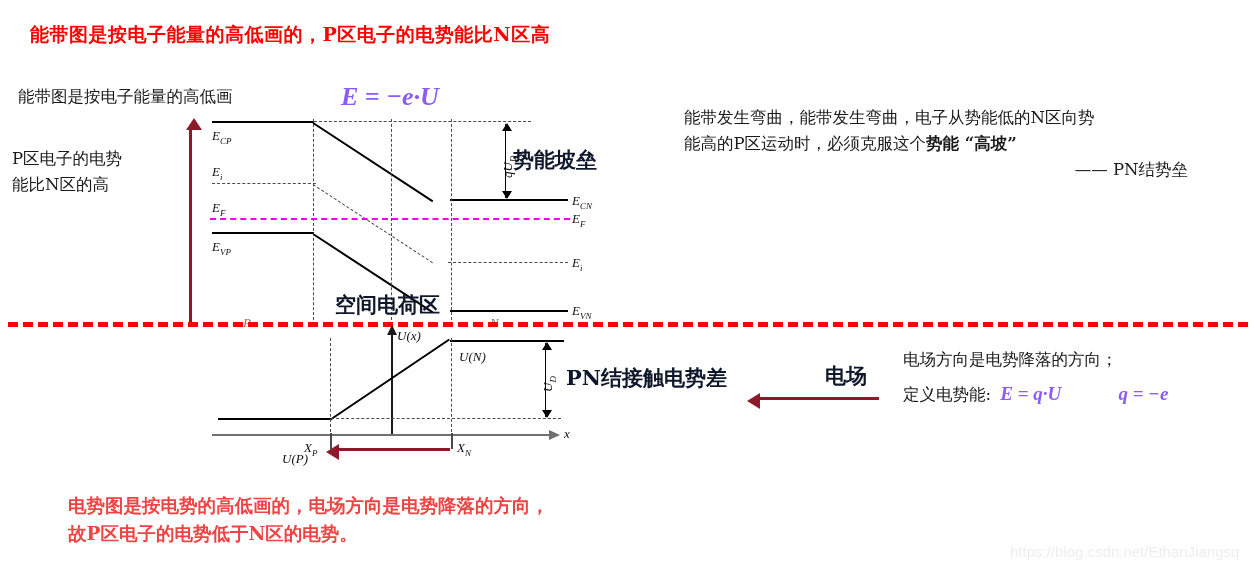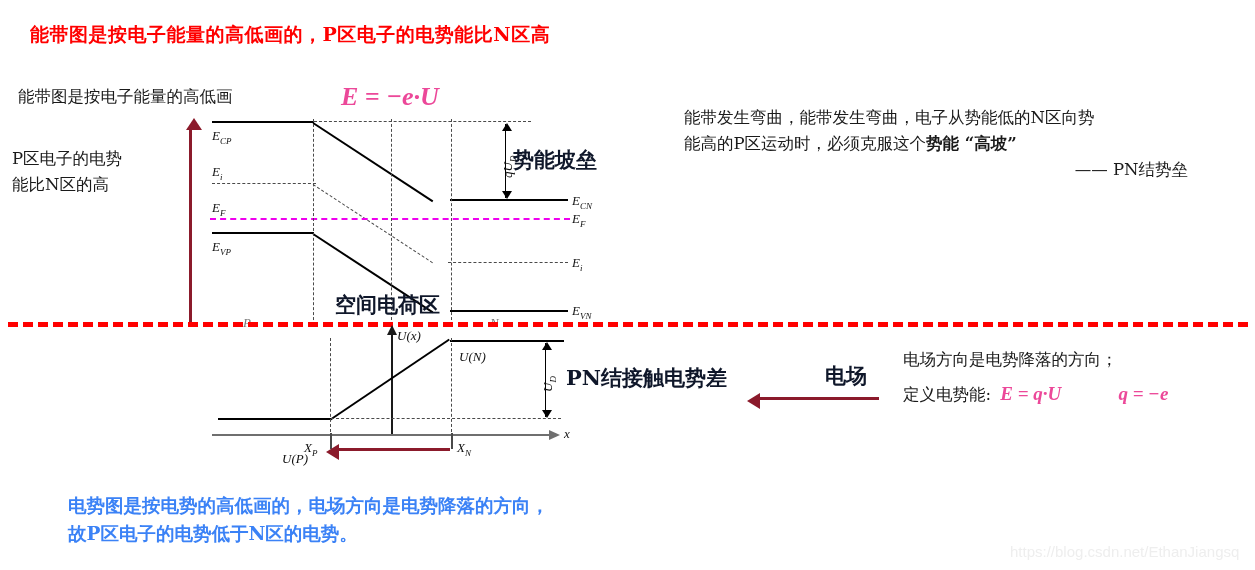--- a/index.html
+++ b/index.html
@@ -22,39 +22,39 @@
     left: 30px; top: 22px;
     color: #ff0000;
     font-weight: bold;
     font-size: 19px;
     letter-spacing: .5px;
     white-space: nowrap;
     font-family: "DejaVu Serif", "Liberation Serif", serif;
   }
   .red-foot {
     left: 68px; top: 492px;
-    color: #3b82f6;
+    color: #ef4444;
     font-weight: bold;
     font-size: 18.5px;
     line-height: 28px;
     font-family: "DejaVu Serif", "Liberation Serif", serif;
   }
 
   
   .cn-note {
     color: #1a1a1a;
     font-size: 16.5px;
     line-height: 26px;
     font-family: "DejaVu Serif", "Liberation Serif", serif;
   }
   .cn-note b { font-weight: bold; }
 
   
   .blue-formula {
-    color: #ec4899;
+    color: #8b5cf6;
     font-style: italic;
     font-weight: bold;
     font-family: "Liberation Serif", serif;
     white-space: nowrap;
   }
   .blue-cn {
     color: #0f172a;
     font-weight: bold;
     font-size: 21px;
     font-family: "DejaVu Serif", "Liberation Serif", serif;

